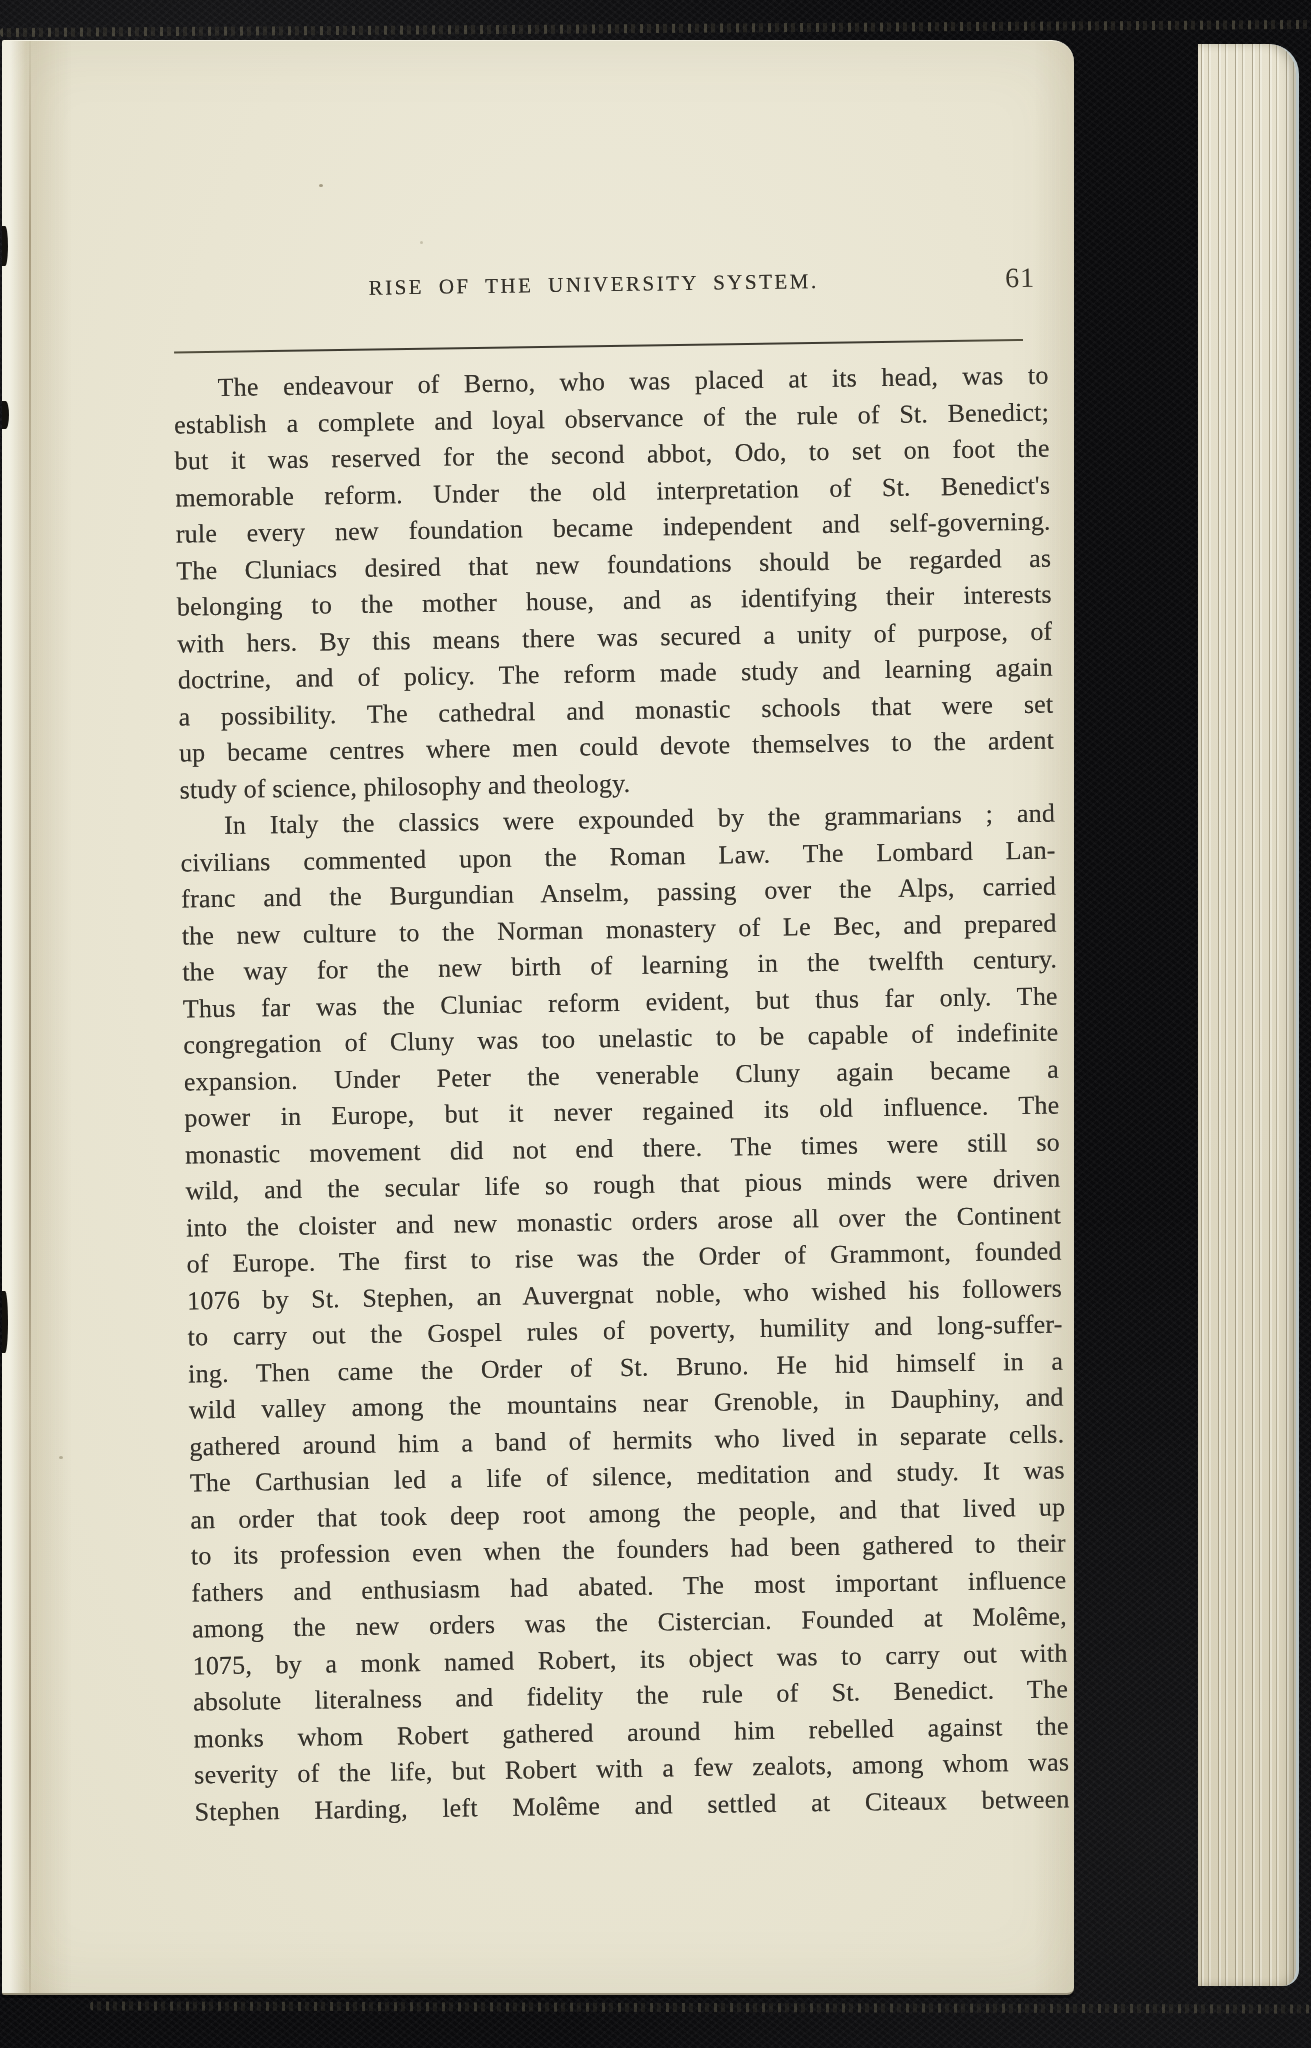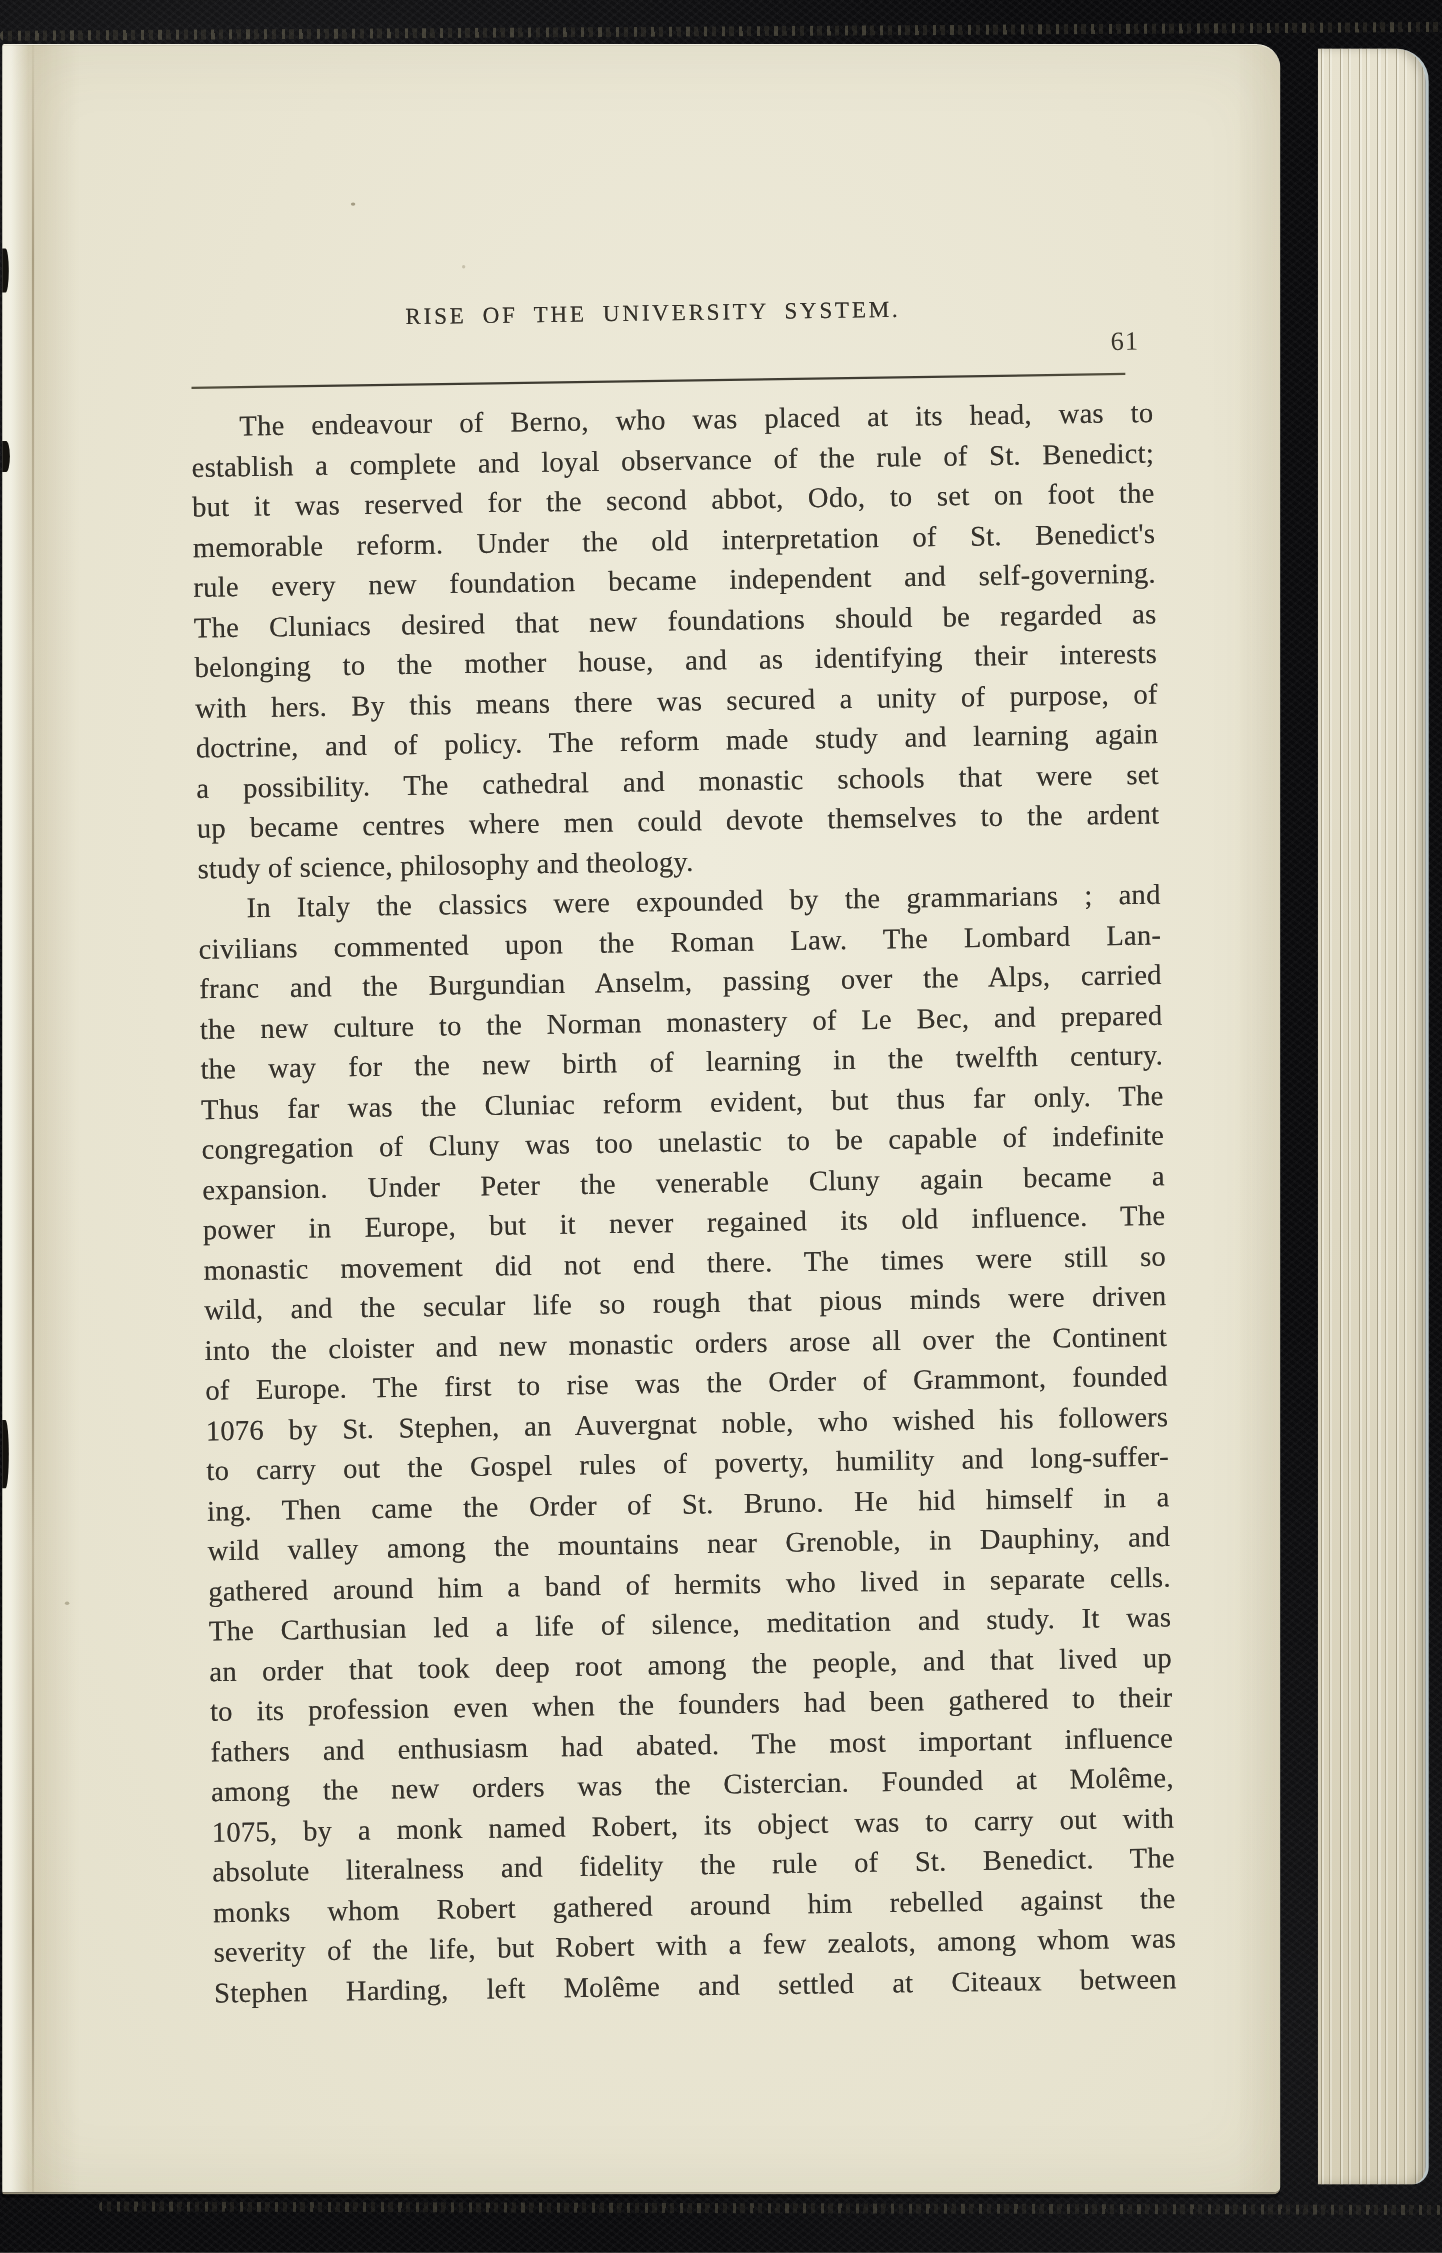--- a/index.html
+++ b/index.html
@@ -34,21 +34,21 @@
         rgba(125,115,88,0.4) 10px 11px, rgba(255,255,250,0.3) 11px 13px,
         rgba(125,115,88,0) 13px 17px),
       linear-gradient(180deg,#e7e2cf 0%,#ded8c2 55%,#d6cfb7 100%);
     border-radius:0 30px 16px 0;
     border-right:3px solid #b9c4c6;
     box-shadow:inset -6px 0 8px rgba(60,55,40,0.25);
   }
 
   
   .page{
-    position:absolute;left:2px;top:40px;width:1162px;height:1952px;
+    position:absolute;left:2px;top:40px;width:1072px;height:1952px;
     background:
       radial-gradient(ellipse at 55% 38%, #eeebdb 0%, #e9e5d2 55%, #e4e0cb 100%);
     border-radius:2px 22px 7px 2px;
     border-top:1px solid #f4f1e2;
     border-bottom:2px solid #97907a;
     box-shadow:0 3px 0 rgba(0,0,0,0.4), inset 0 0 70px rgba(100,85,45,0.10);
   }
   .page::before{ 
     content:"";position:absolute;inset:0;border-radius:inherit;pointer-events:none;
     background:
@@ -78,21 +78,21 @@
     color:#35322b;
   }
   .running-header{
     position:absolute;top:231px;left:0;right:0;
     text-align:center;transform:translateX(-16px);
     font-size:21px;letter-spacing:2.5px;word-spacing:7px;
     color:#34312a;text-shadow:0 0 0.5px rgba(45,42,35,0.7);
   }
   .page-number{
     position:absolute;top:227px;right:12px;
-    font-size:24px;letter-spacing:1px;color:#3a362c;margin-top:36px;
+    font-size:28px;letter-spacing:1px;color:#3a362c;
   }
   .rule{
     position:absolute;top:304px;left:1px;width:849px;height:2px;
     background:linear-gradient(90deg,#55513f,#3e3b31 15%,#403d33 85%,#55513f);
   }
   .text-block{position:absolute;top:323px;left:0;width:875px;}
   .line{
     height:36.5px;line-height:36.5px;font-size:26px;
     color:#35322c;letter-spacing:0.2px;
     text-align:justify;text-align-last:justify;text-justify:inter-word;

